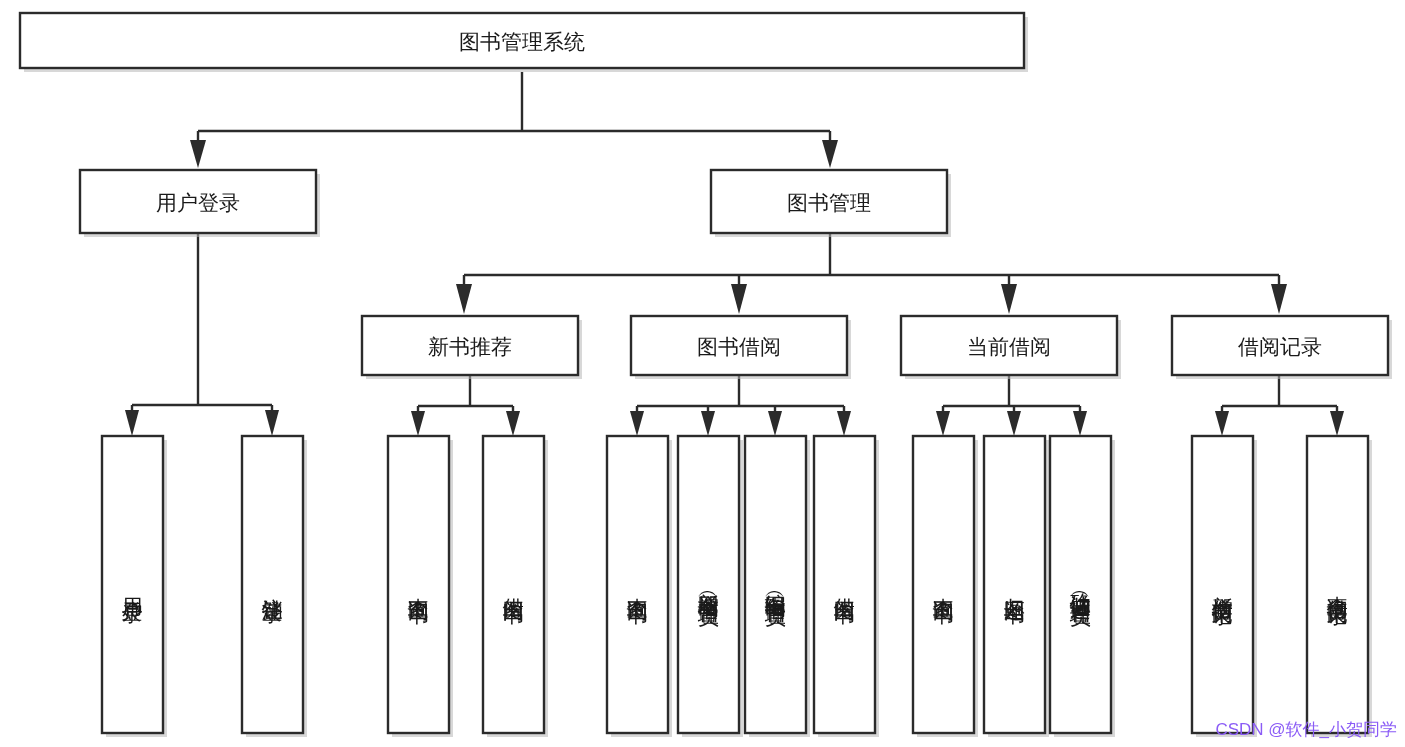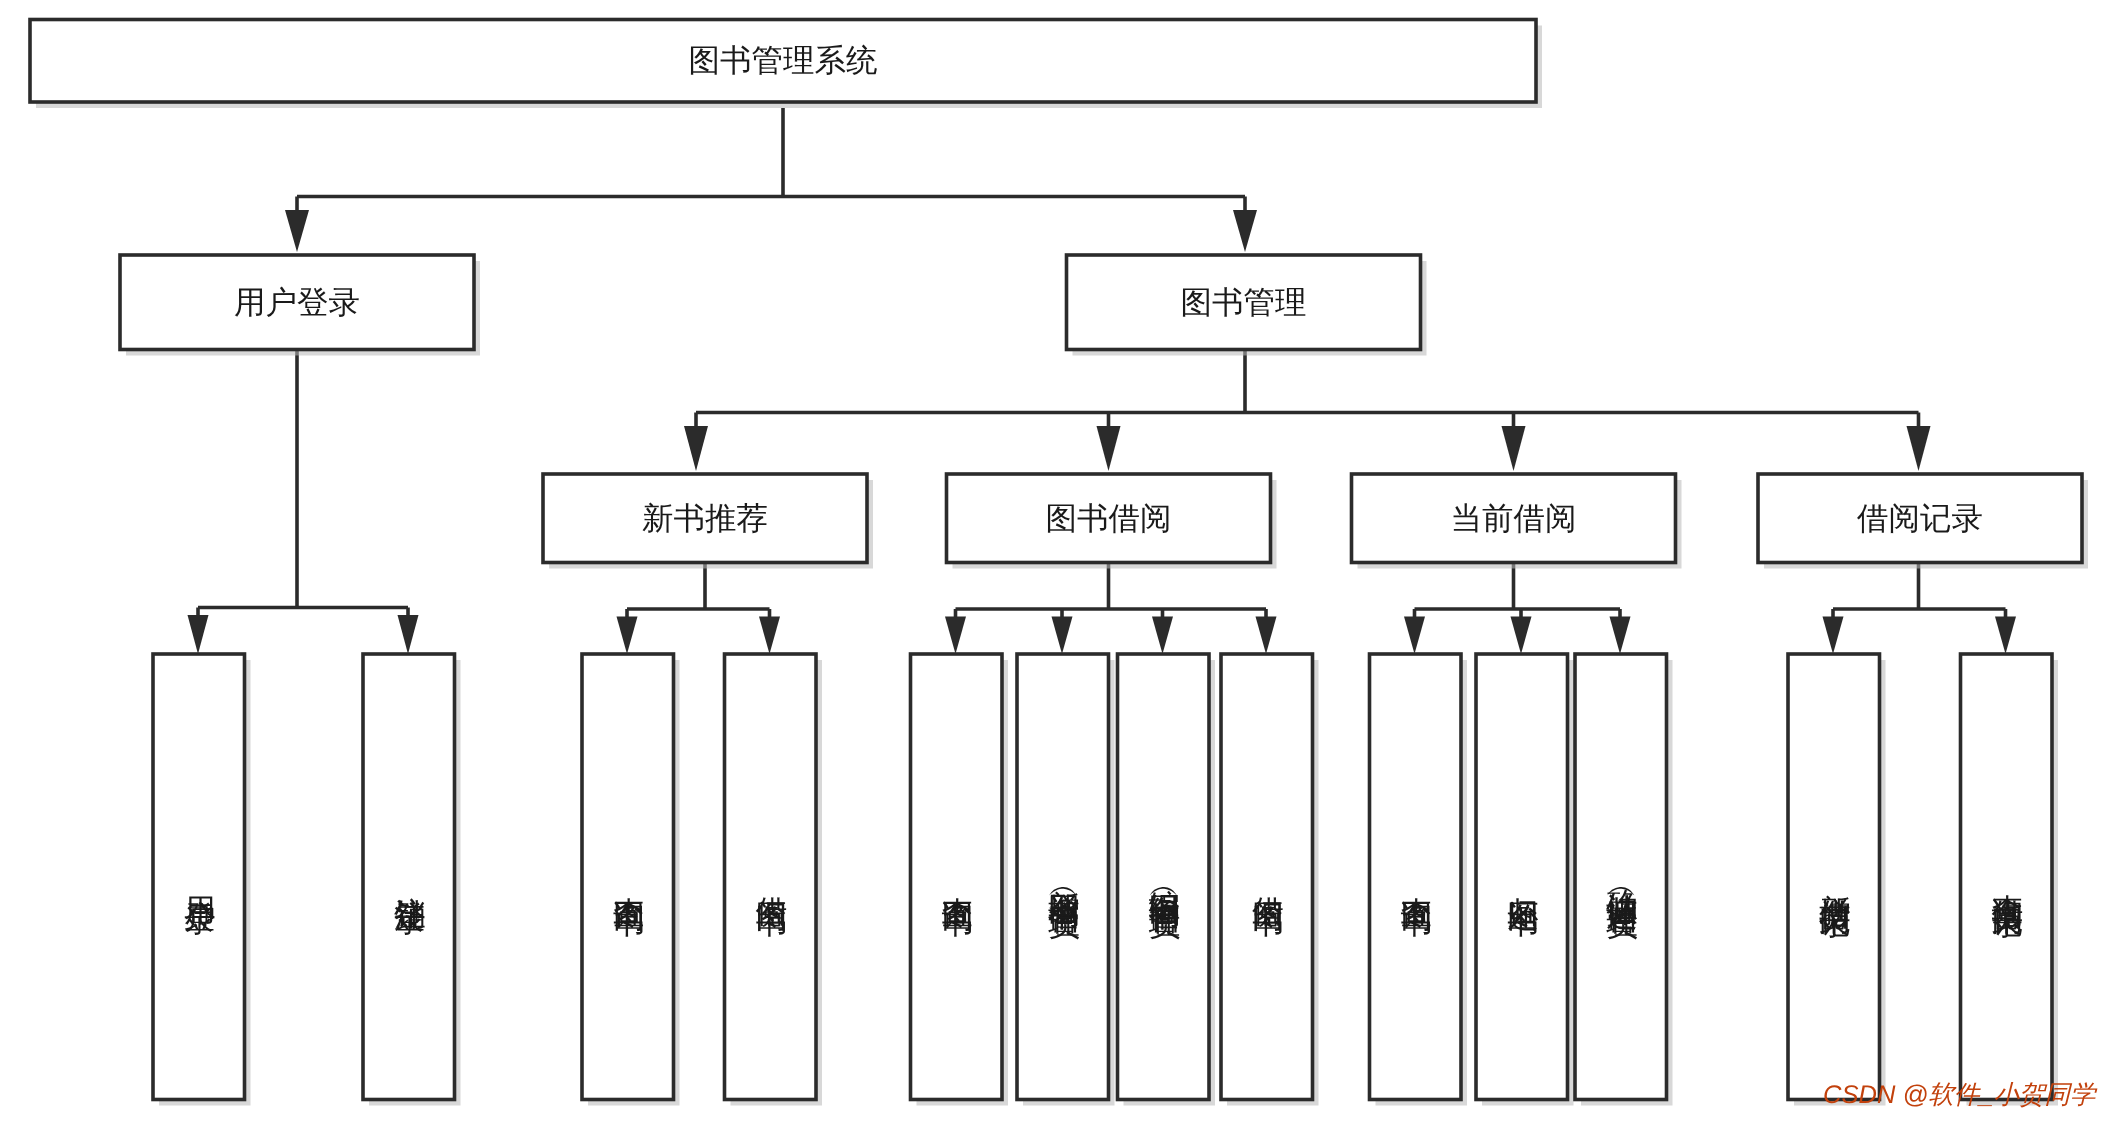--- a/index.html
+++ b/index.html
@@ -65,23 +65,22 @@
     justify-content: center;
     white-space: nowrap;
     pointer-events: none;
   }
   .watermark {
     position: absolute;
     right: 8px;
     bottom: 6px;
     font-family: "Liberation Sans", "DejaVu Sans", sans-serif;
     font-size: 17px;
-    color: #c2410c;
+    color: #8b5cf6;
     white-space: nowrap;
-    font-style: italic;
   }
 </style>
 </head>
 <body>
 
 <div id="diagram-root">
 
   <svg class="diagram-canvas" viewBox="0 0 1405 747">
 
     <g>

